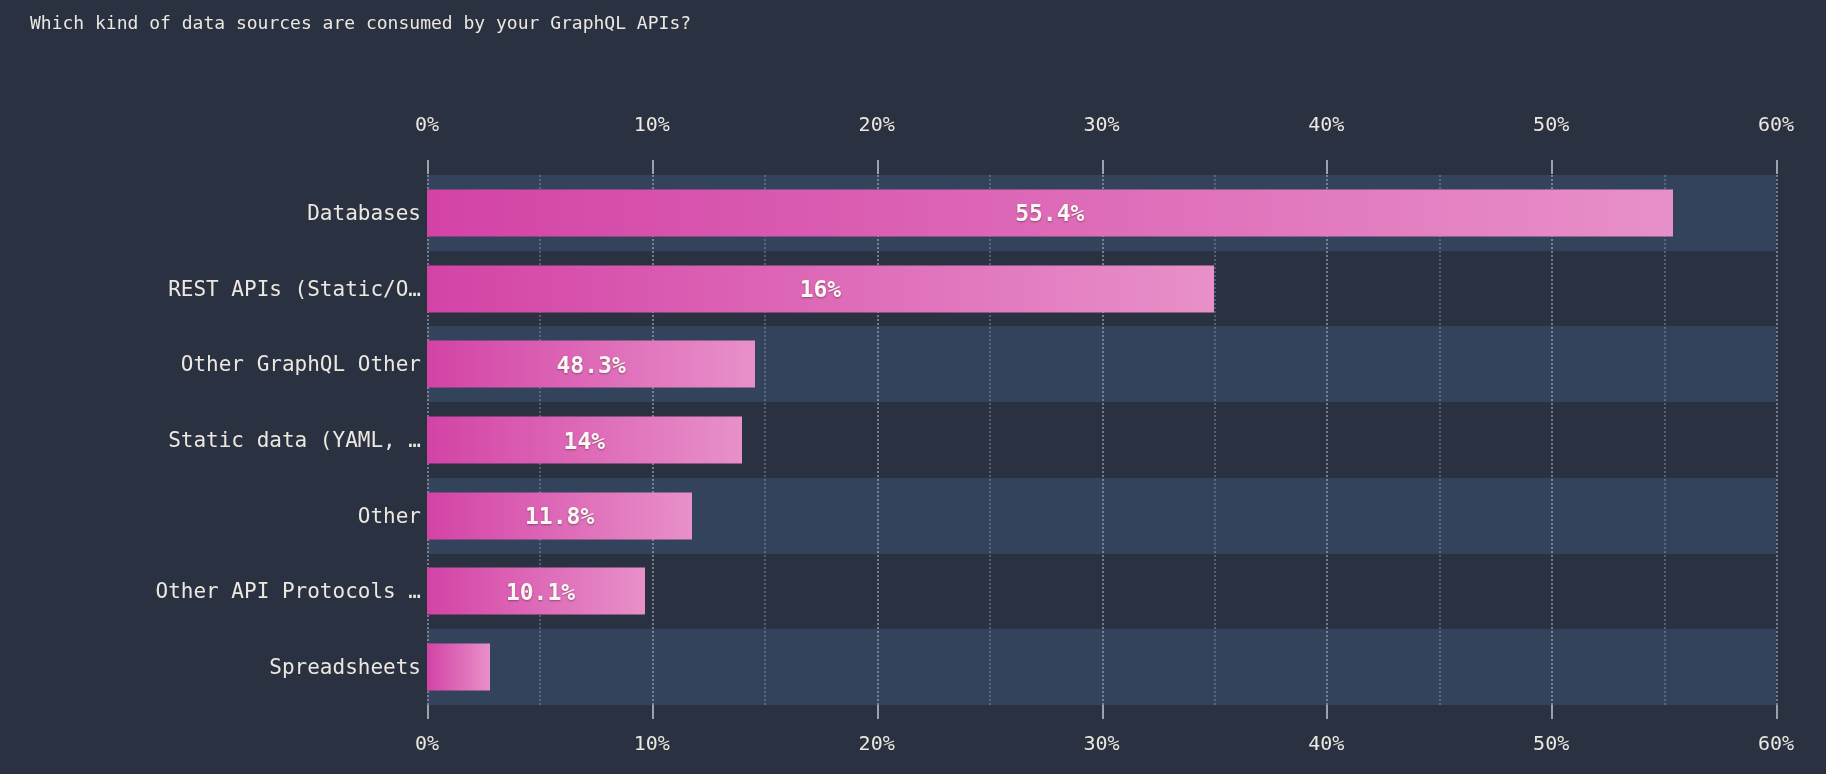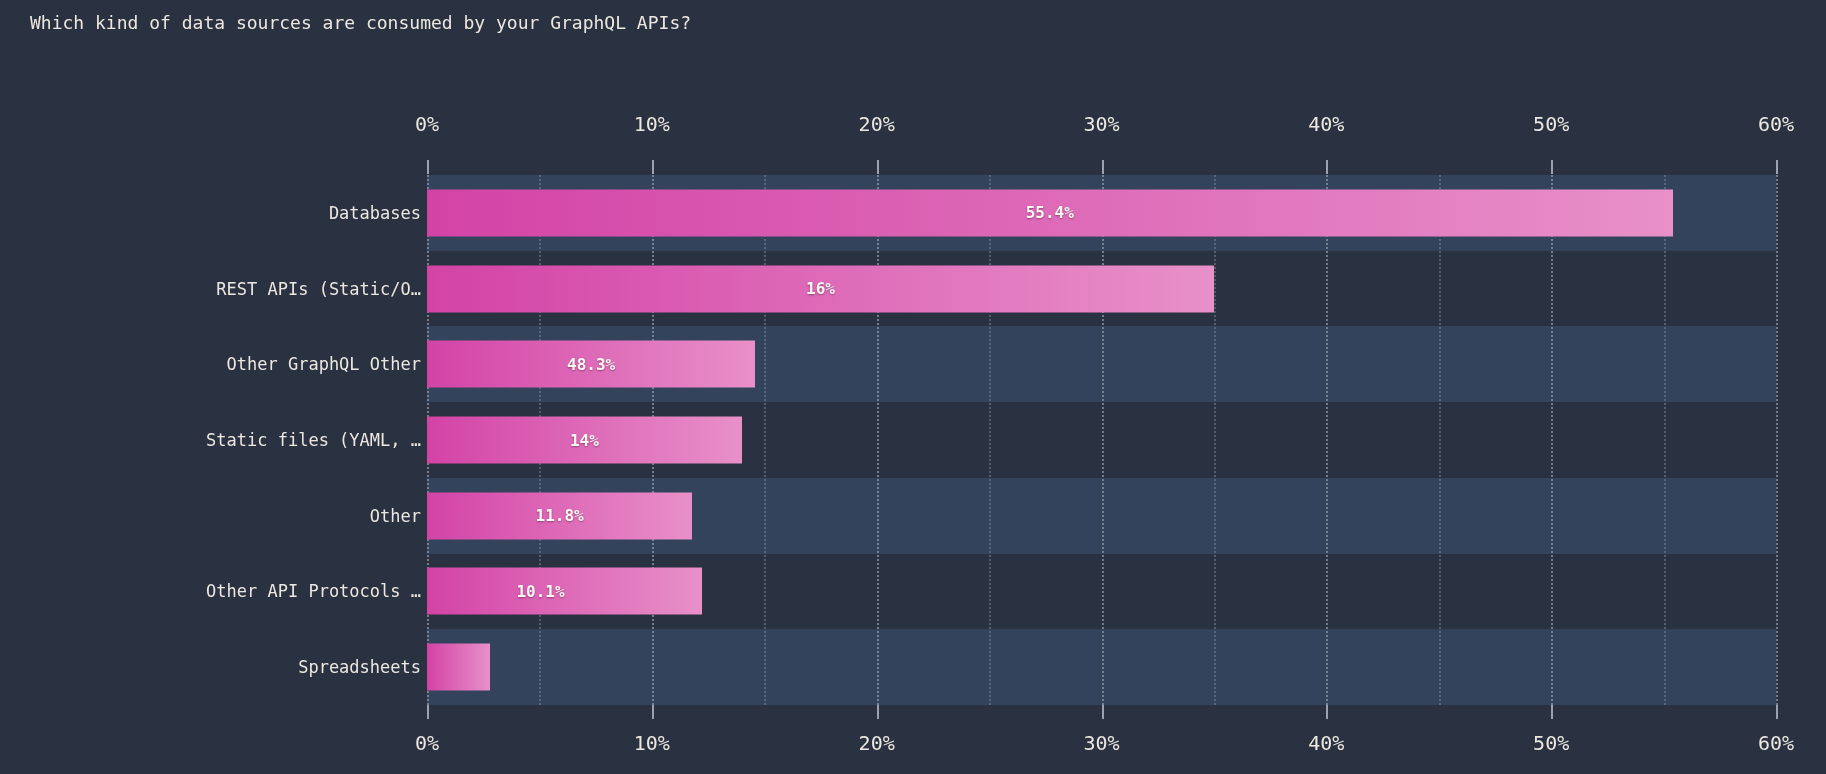--- a/index.html
+++ b/index.html
@@ -78,42 +78,42 @@
   }
   .axis-label.top    { top: 112px; }
   .axis-label.bottom { top: 731px; }
 
   
   .cat-label {
     position: absolute;
     right: 1405px;      
     width: 360px;
     text-align: right;
-    font-size: 17px;
+    font-size: 21px;
     color: #ece8e1;
     white-space: nowrap;
     overflow: hidden;
     text-overflow: ellipsis;
     transform: translateY(-50%);
   }
 
   
   .bar {
     position: absolute;
     left: 427px;
     height: 47px;
     background: linear-gradient(90deg, #d343a6 0%, #e890c9 100%);
     transform: translateY(-50%);
   }
 
   .bar-value {
     position: absolute;
     top: 50%;
     transform: translate(-50%, -50%);
-    font-size: 16px;
+    font-size: 23px;
     font-weight: bold;
     color: #fbf7f1;
     text-shadow: 0 1px 2px rgba(0,0,0,.35);
     white-space: nowrap;
     pointer-events: none;
   }
 </style>
 </head>
 <body>
 
@@ -175,39 +175,39 @@
       <div class="axis-label bottom" style="left: 876.667px;">20%</div>
       <div class="axis-label bottom" style="left: 1101.5px;">30%</div>
       <div class="axis-label bottom" style="left: 1326.33px;">40%</div>
       <div class="axis-label bottom" style="left: 1551.17px;">50%</div>
       <div class="axis-label bottom" style="left: 1776px;">60%</div>
     </div>
   <div id="cats">
       <div class="cat-label" style="top: 212.857px;">Databases</div>
       <div class="cat-label" style="top: 288.571px;">REST APIs (Static/O…</div>
       <div class="cat-label" style="top: 364.286px;">Other GraphQL Other</div>
-      <div class="cat-label" style="top: 440px;">Static files (YAML, …</div>
+      <div class="cat-label" style="top: 440px;">Static data (YAML, …</div>
       <div class="cat-label" style="top: 515.714px;">Other</div>
       <div class="cat-label" style="top: 591.429px;">Other API Protocols …</div>
       <div class="cat-label" style="top: 667.143px;">Spreadsheets</div>
     </div>
   <div id="bars">
       <div class="bar" style="top: 212.857px; width: 1245.58px;">
         <span class="bar-value" style="left: 622.788px;">55.4%</span>
       </div>
       <div class="bar" style="top: 288.571px; width: 786.917px;">
         <span class="bar-value" style="left: 393.458px;">16%</span>
       </div>
       <div class="bar" style="top: 364.286px; width: 328.257px;">
         <span class="bar-value" style="left: 164.128px;">48.3%</span>
       </div>
       <div class="bar" style="top: 440px; width: 314.767px;">
         <span class="bar-value" style="left: 157.383px;">14%</span>
       </div>
       <div class="bar" style="top: 515.714px; width: 265.303px;">
         <span class="bar-value" style="left: 132.652px;">11.8%</span>
       </div>
-      <div class="bar" style="top: 591.429px; width: 275px;">
+      <div class="bar" style="top: 591.429px; width: 218px;">
         <span class="bar-value" style="left: 113.541px;">10.1%</span>
       </div>
       <div class="bar" style="top: 667.143px; width: 62.9533px;"></div>
     </div>
 </div>
 
 </body></html>

